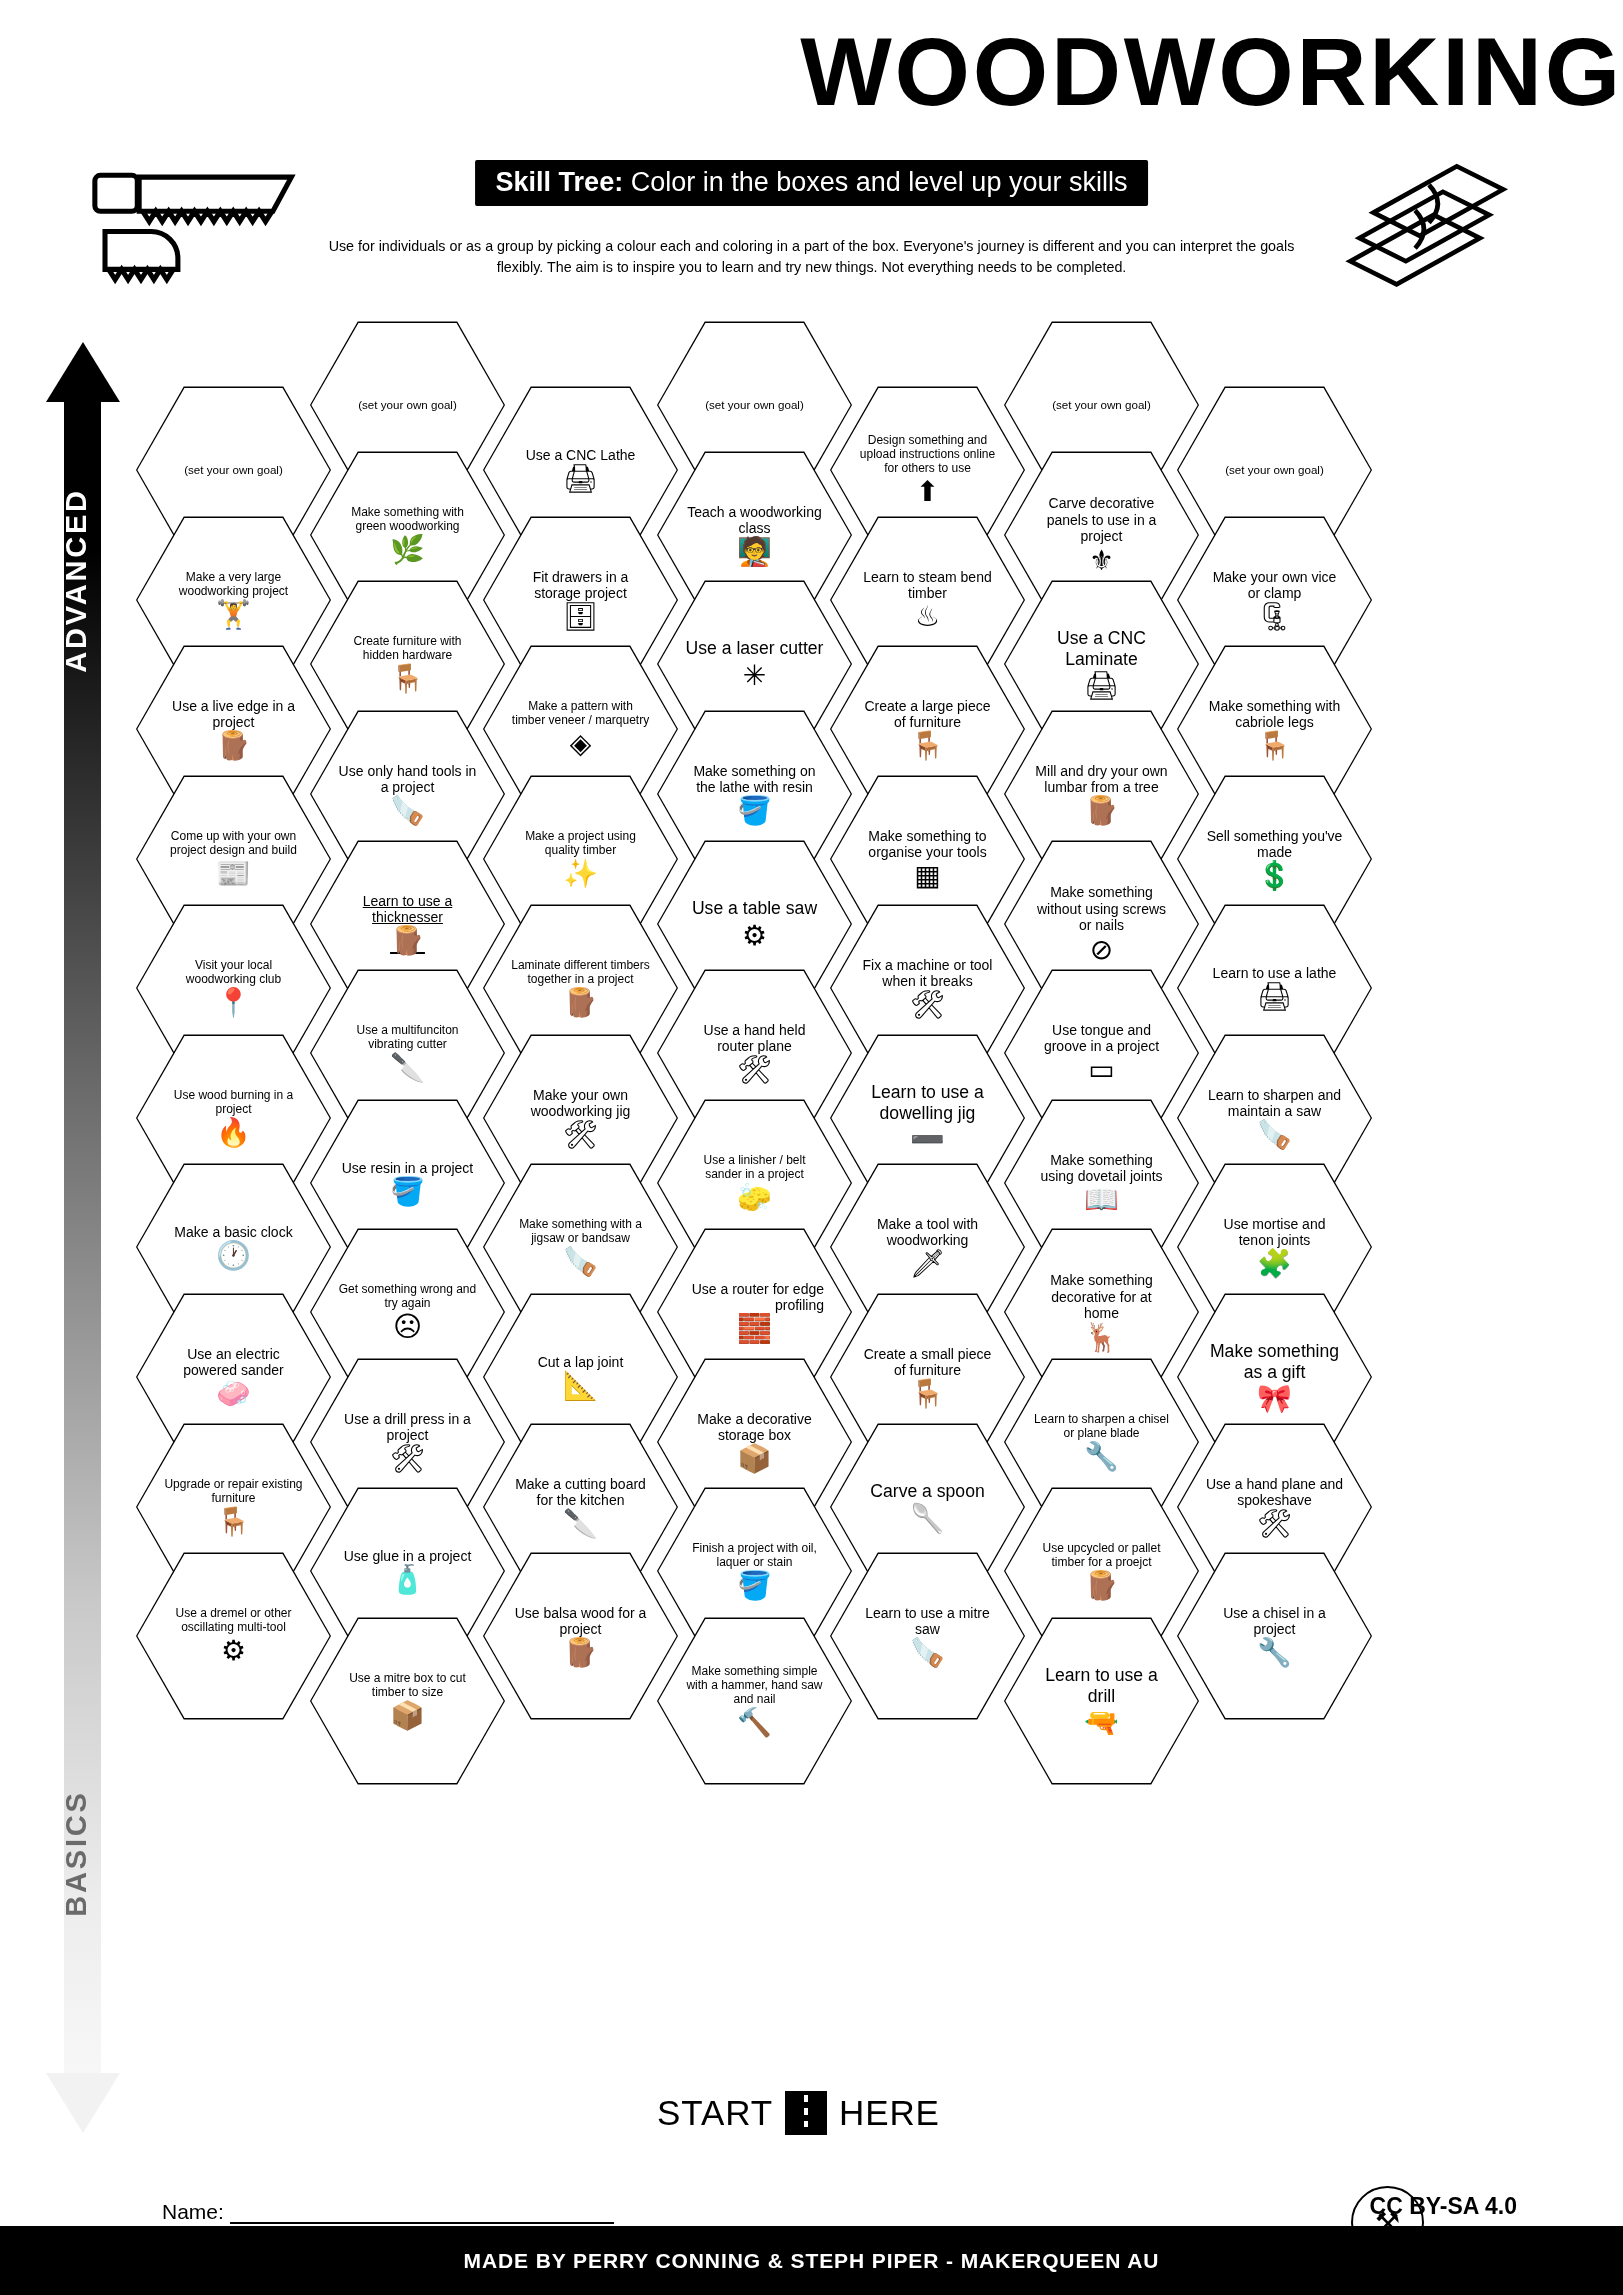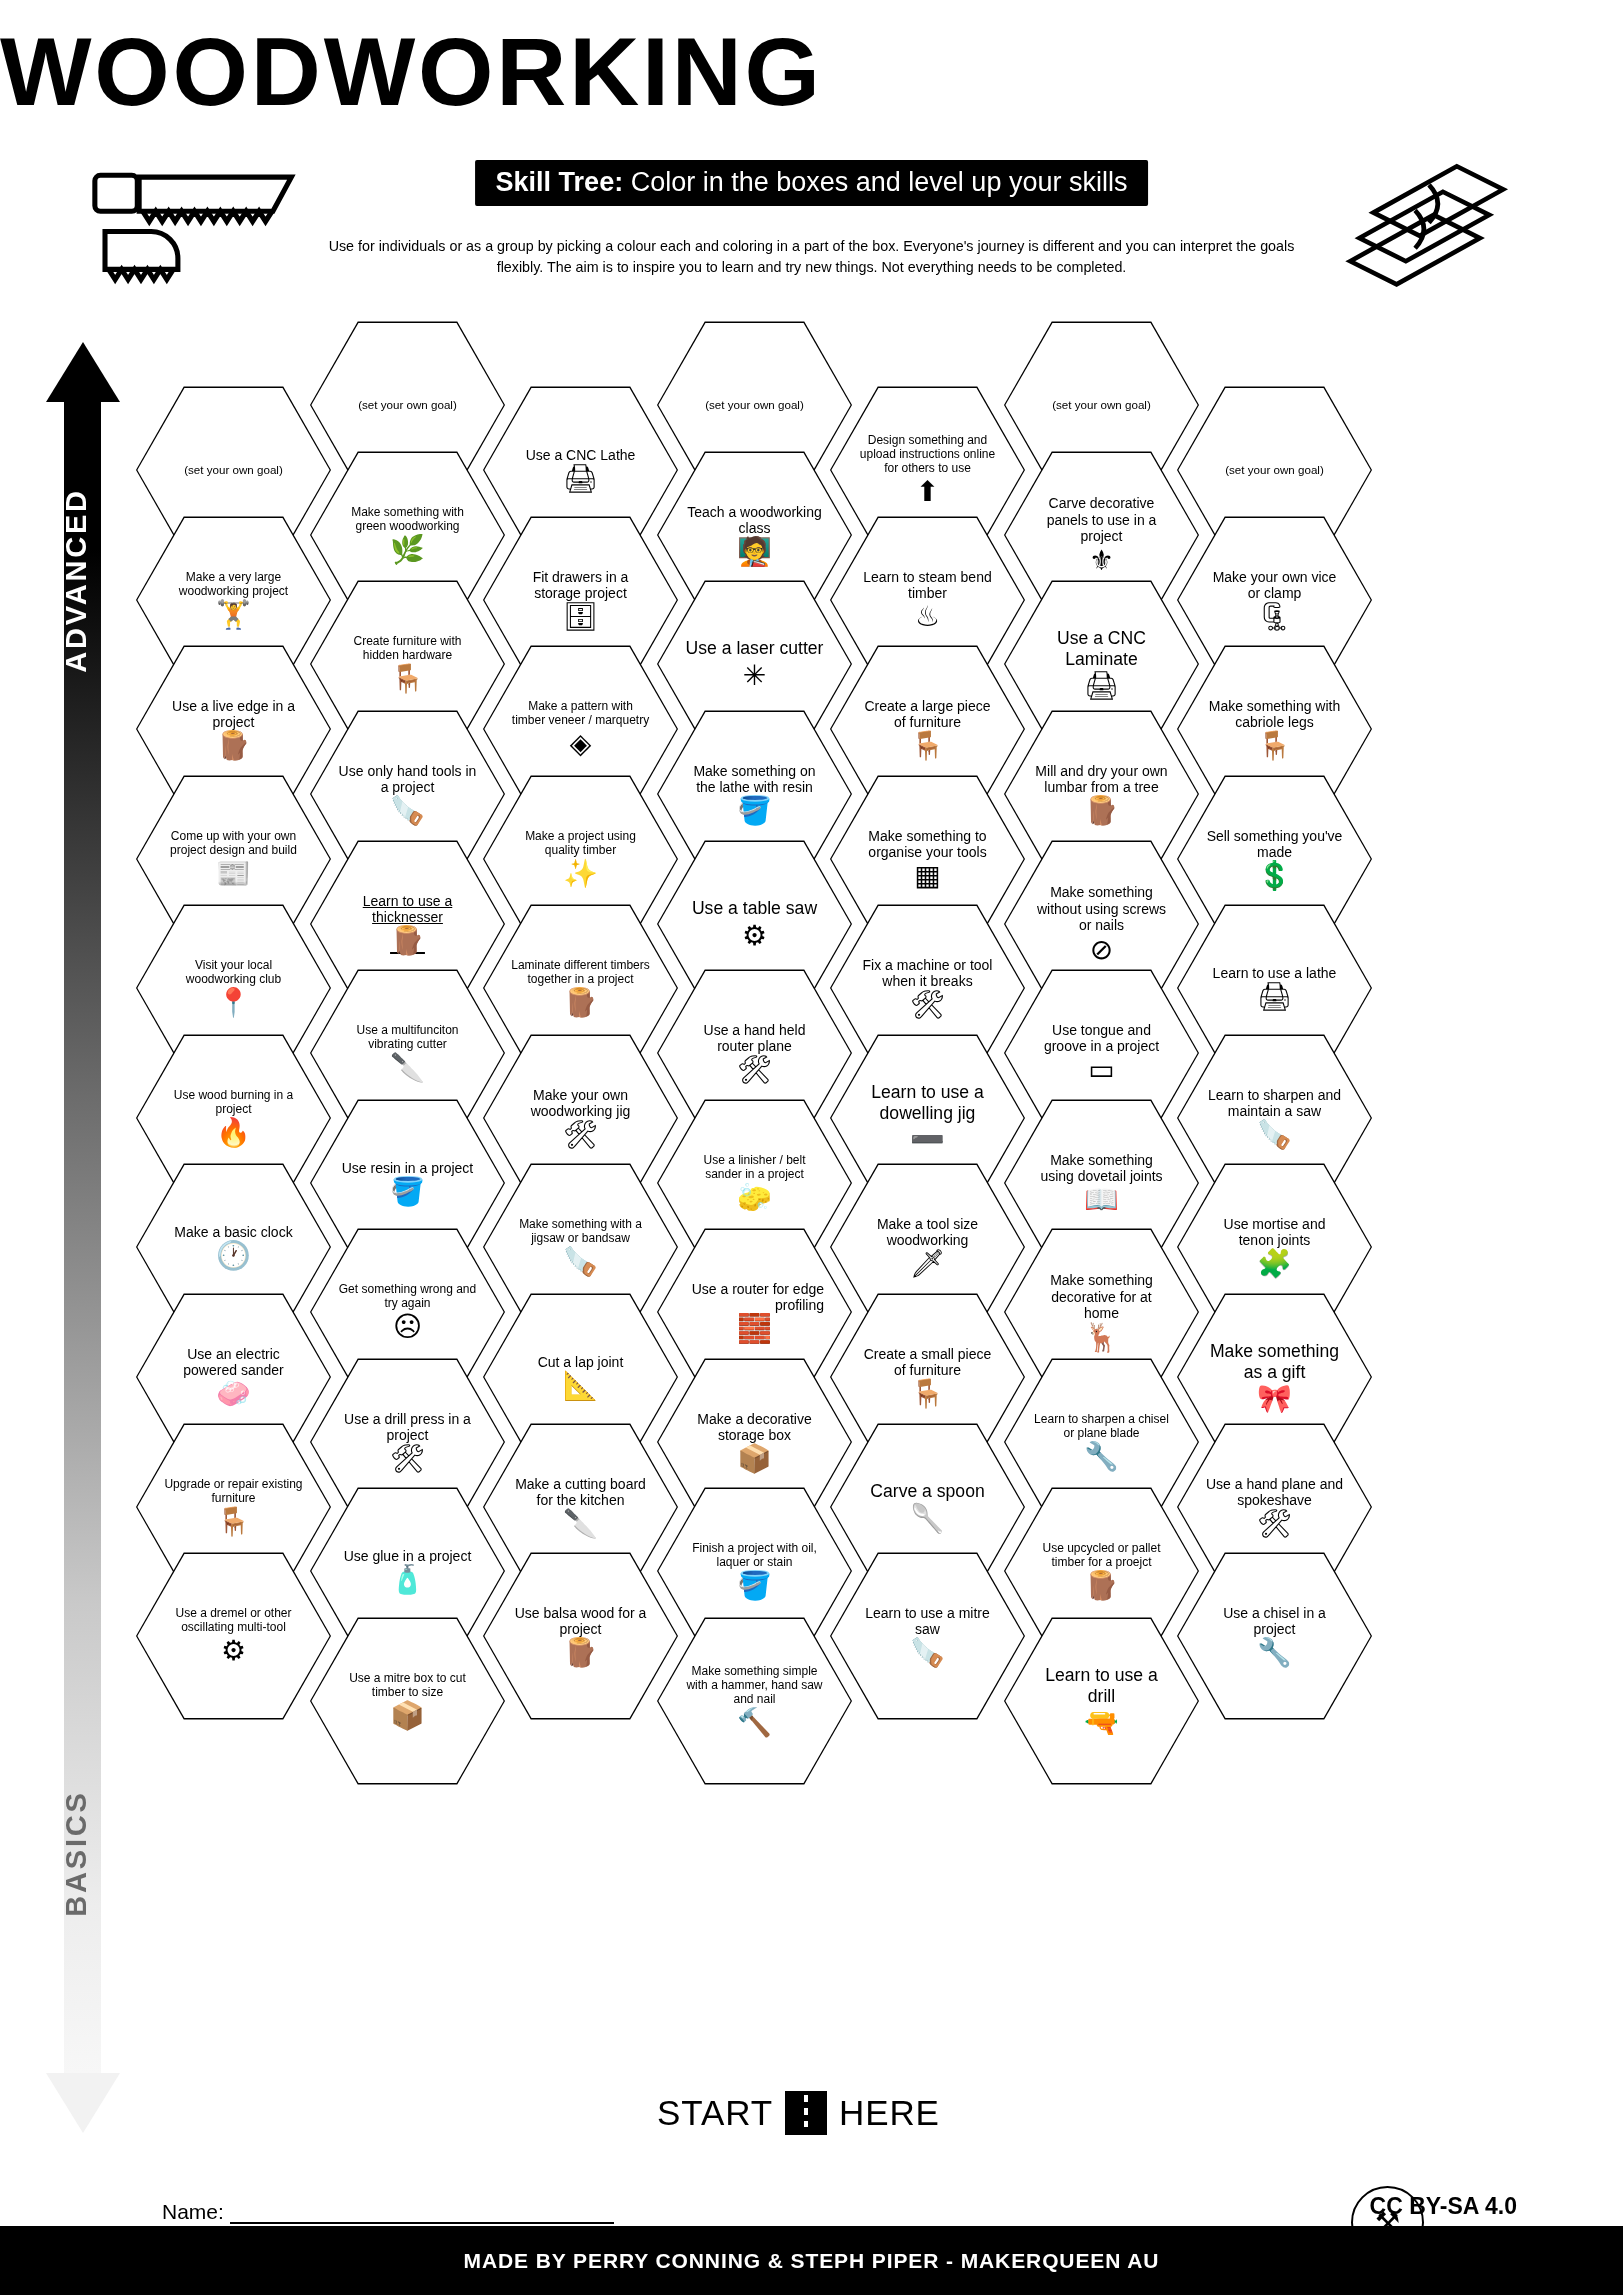--- a/index.html
+++ b/index.html
@@ -1,20 +1,20 @@
 <!DOCTYPE html>
 <html style="font-size:7.4px"><head>
 <meta charset="utf-8">
 <style>
   html,body{margin:0;padding:0;background:#ffffff;}
   body{width:1623px;height:2295px;font-family:"Liberation Sans",sans-serif;color:#000;position:relative;overflow:hidden;}
 
   
   .title{
-    position:absolute;left:0;right:0;top:23px;text-align:left;
+    position:absolute;left:0;right:0;top:23px;text-align:right;
     font-size:97px;font-weight:bold;letter-spacing:2.8px;line-height:1;
   }
   .subtitle-bar{
     position:absolute;left:50%;transform:translateX(-50%);top:160px;
     background:#000;color:#fff;padding:7.4px 21px;font-size:27px;
     white-space:nowrap;border-radius:1.9px;
   }
   .subtitle-bar b{font-weight:bold;}
   .blurb{
     position:absolute;left:50%;transform:translateX(-50%);top:236px;
@@ -511,21 +511,21 @@
       <div class="hexfg"></div>
       <div class="inner">
         <div class="label big">Learn to use a dowelling jig</div>
         <div class="ic">➖</div>
       </div>
     </div>
     <div class="hex" style="left: 828px; top: 1161px;">
       <div class="hexbg"></div>
       <div class="hexfg"></div>
       <div class="inner">
-        <div class="label">Make a tool size woodworking</div>
+        <div class="label">Make a tool with woodworking</div>
         <div class="ic">🗡</div>
       </div>
     </div>
     <div class="hex" style="left: 828px; top: 1291px;">
       <div class="hexbg"></div>
       <div class="hexfg"></div>
       <div class="inner">
         <div class="label">Create a small piece of furniture</div>
         <div class="ic">🪑</div>
       </div>

